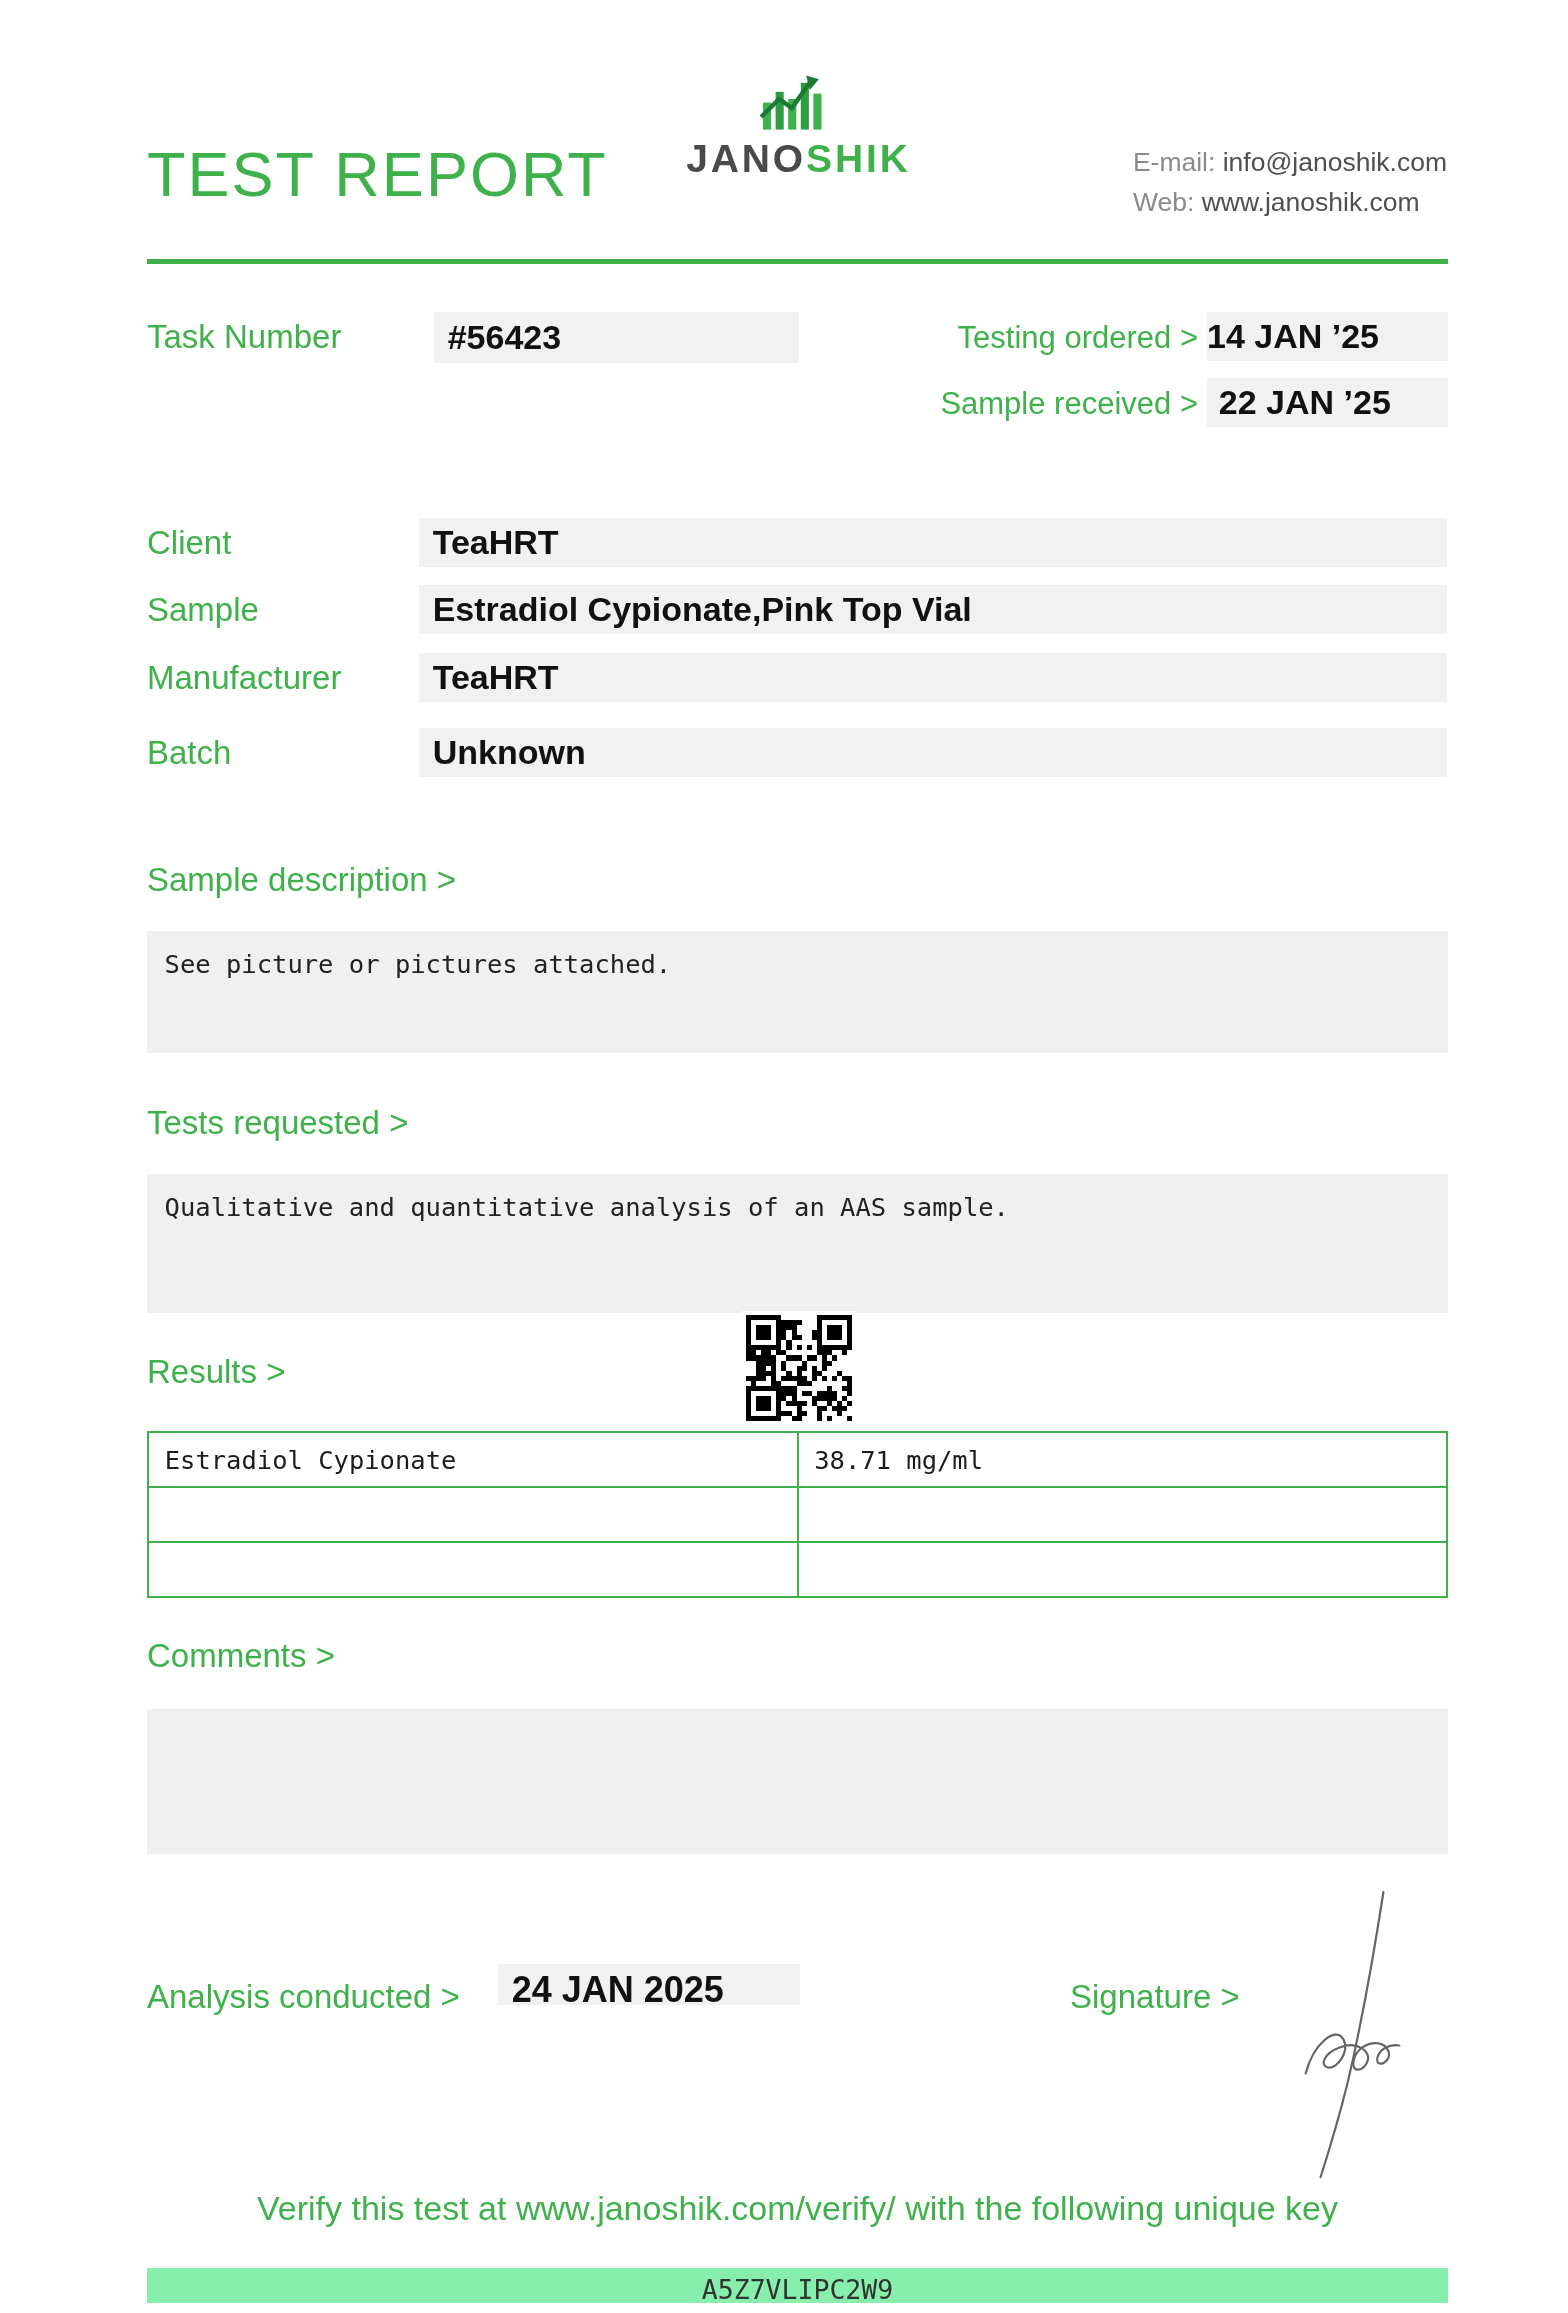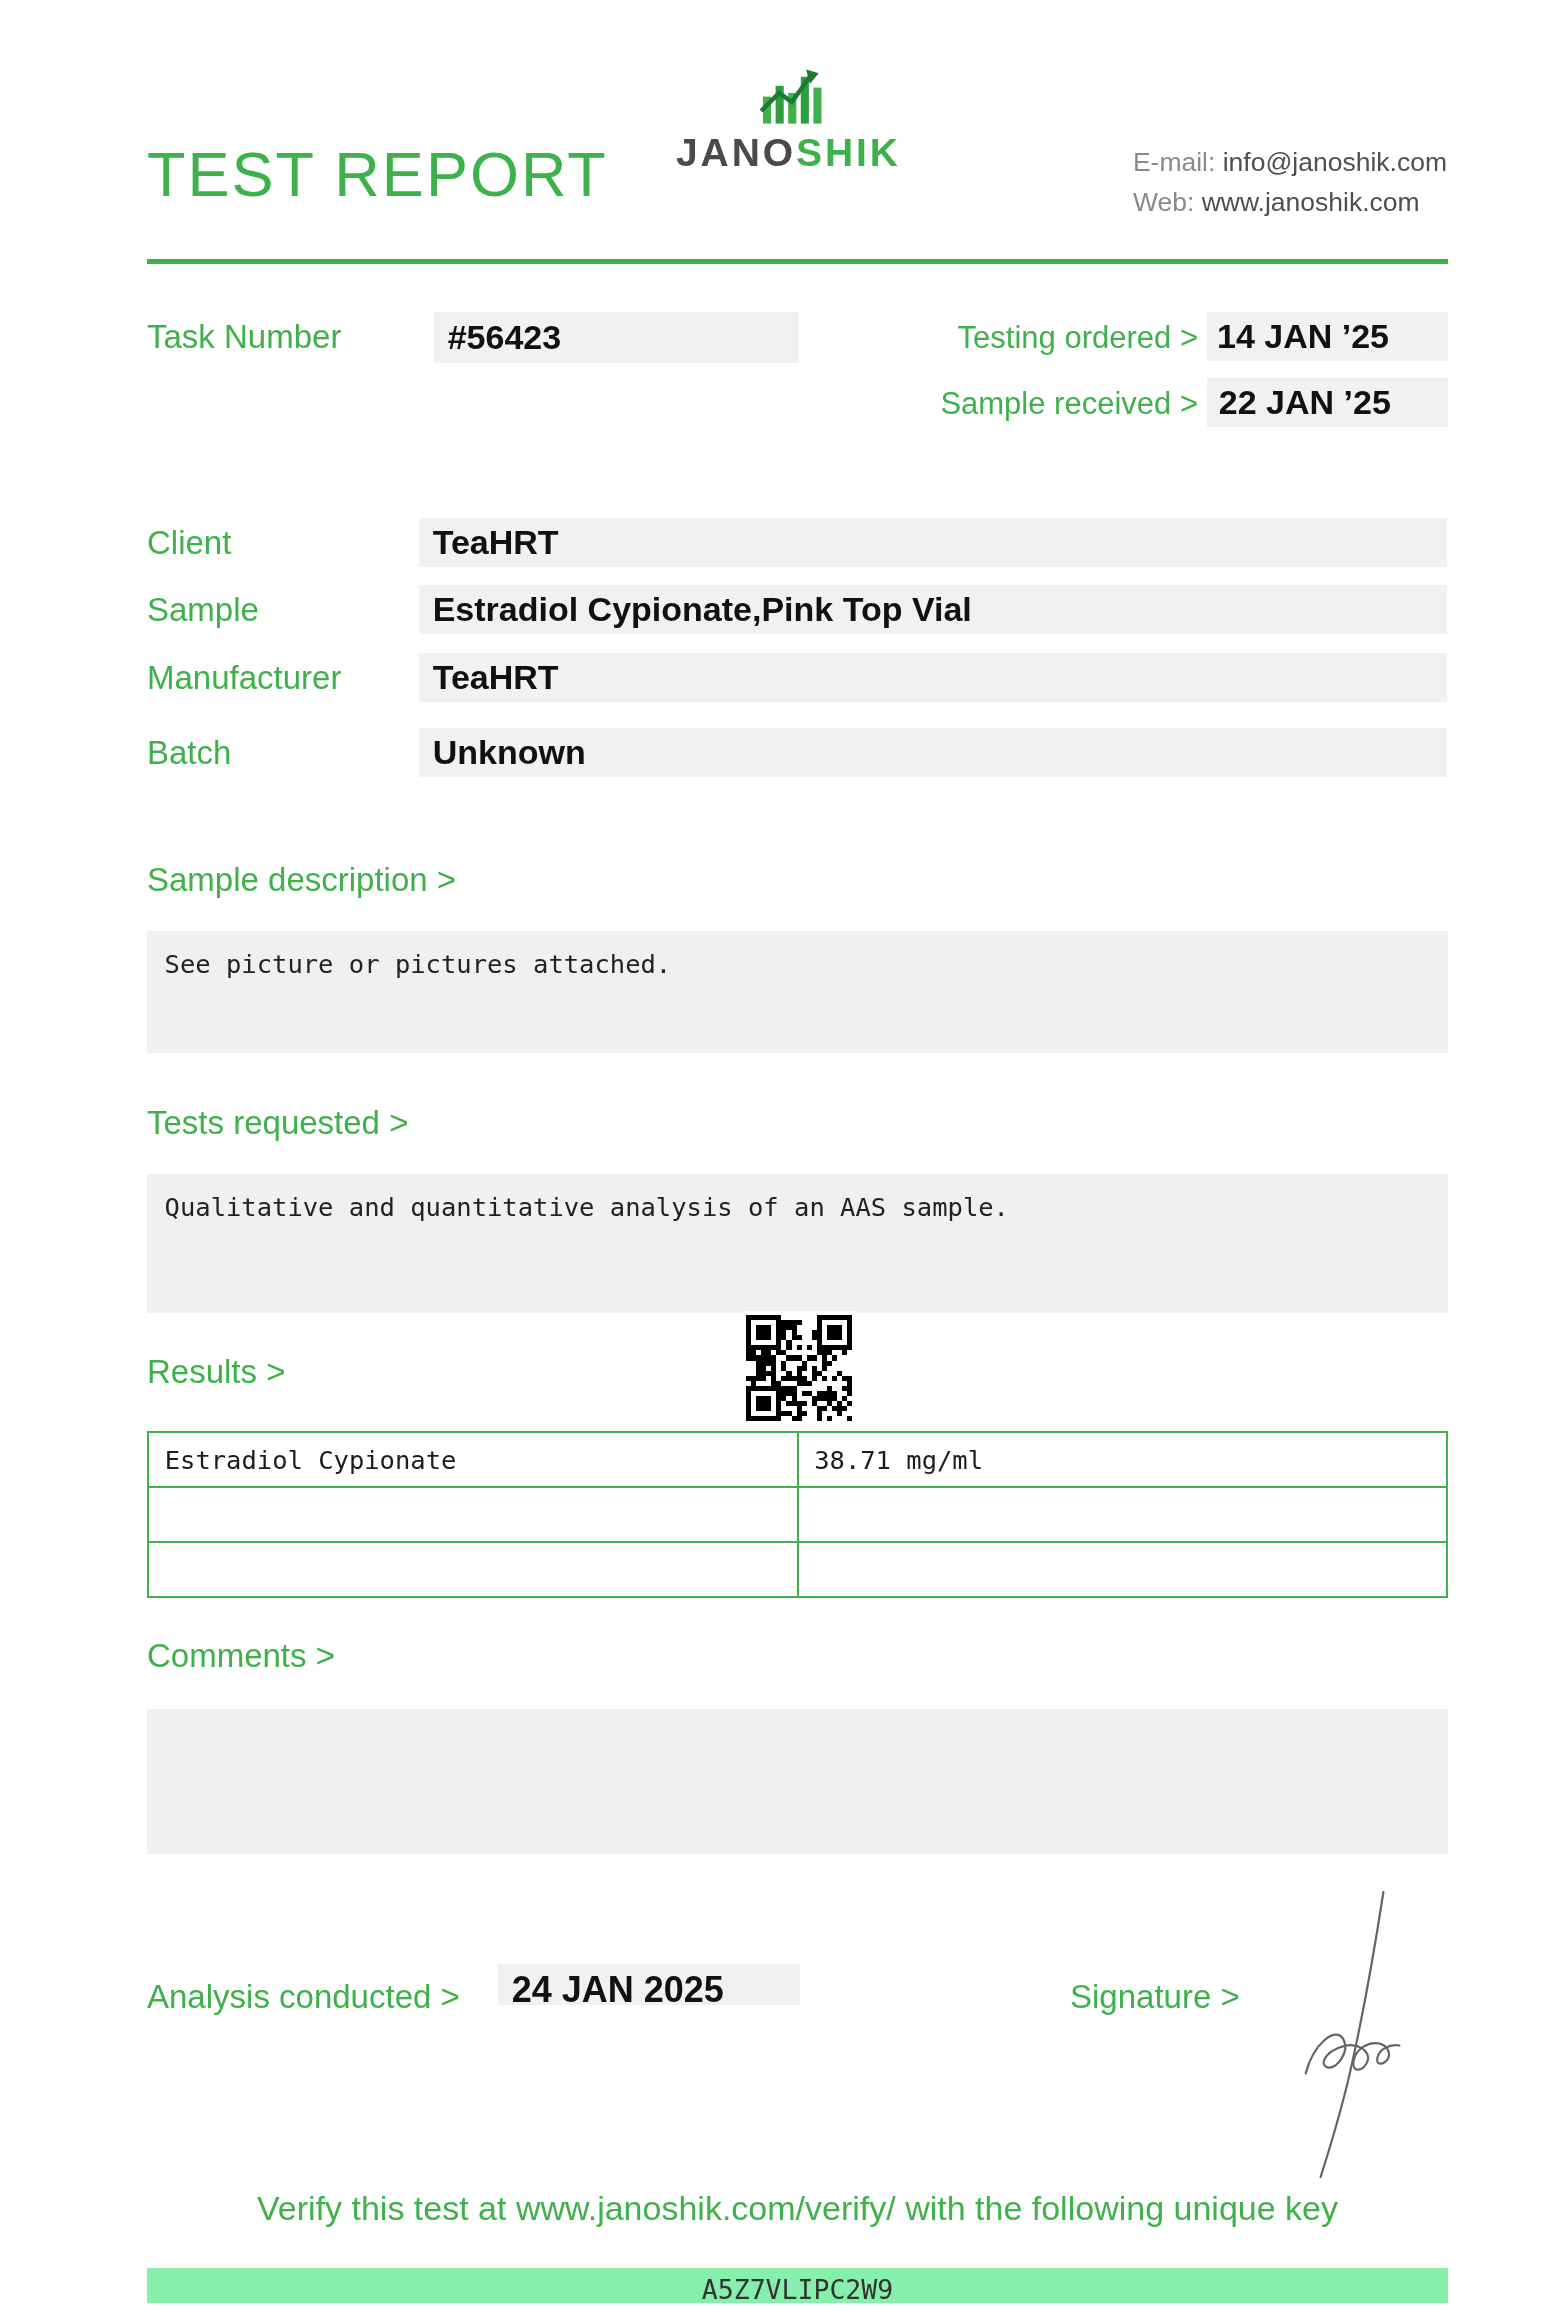--- a/index.html
+++ b/index.html
@@ -15,21 +15,21 @@
     --accent:#3fb14b;
     --box-bg:#f1f1f1;
   }
 
   
   .title {
     position:absolute; left:147px; top:143px;
     font-size:63px; font-weight:500; letter-spacing:2px;
     color:var(--accent); line-height:1;
   }
-  .logo { position:absolute; left:676px; top:66px; width:245px; }
+  .logo { position:absolute; left:676px; top:72px; width:245px; text-align:center; }
   .logo-icon { width:90px; height:63px; display:block; margin:0 auto 3.9px auto; }
   .logo-text { font-size:39px; font-weight:700; letter-spacing:2.9px; line-height:1; }
   .logo-dark { color:#4a4a4a; }
   .logo-green { color:var(--accent); }
 
   .contact { position:absolute; right:121px; top:143px; text-align:left; font-size:26.5px; line-height:1.5; }
   .contact-label { color:#8a8a8a; }
   .contact-value { color:#4f4f4f; }
 
   .rule { position:absolute; left:147px; top:259px; width:1301px; height:4.9px; background:var(--accent); }
@@ -39,21 +39,21 @@
   .value-box {
     background:var(--box-bg); color:#111;
     font-size:34px; font-weight:600; line-height:51px;
     padding-left:13.7px; white-space:nowrap; overflow:hidden;
   }
 
   
   .task-label   { position:absolute; left:147px;  top:312px; }
   .task-value   { position:absolute; left:434px;  top:312px; width:365px; height:51px; }
   .to-label     { position:absolute; left:882px;  top:313px; width:316px; text-align:right; font-size:31px; }
-  .to-box       { position:absolute; left:1207px; top:312px; width:241px; height:49px; line-height:49px; padding-left:10px; }
+  .to-box       { position:absolute; left:1207px; top:312px; width:241px; height:49px; line-height:49px; padding-left:0; }
   .sr-label     { position:absolute; left:882px;  top:379px; width:316px; text-align:right; font-size:31px; }
   .sr-box       { position:absolute; left:1207px; top:378px; width:241px; height:49px; line-height:49px; padding-left:11.8px; }
 
   
   .info-row { position:absolute; left:147px; width:1301px; height:49px; }
   .info-row .green-label { position:absolute; left:0; top:0; }
   .info-row .value-box   { position:absolute; left:272px; top:0; width:1028px; height:49px; line-height:49px; }
   .ir-1 { top:518px; } .ir-2 { top:585px; } .ir-3 { top:653px; } .ir-4 { top:720px;margin-top:8px; }
 
   

